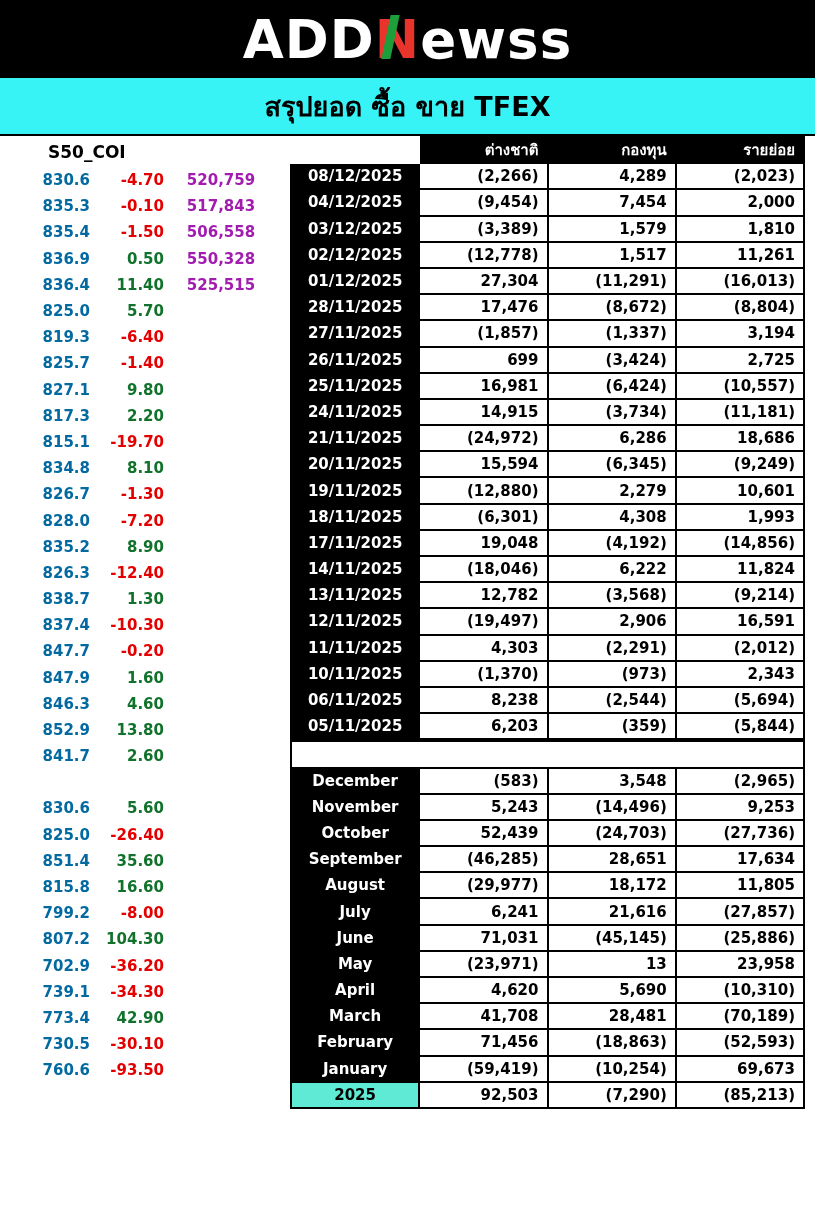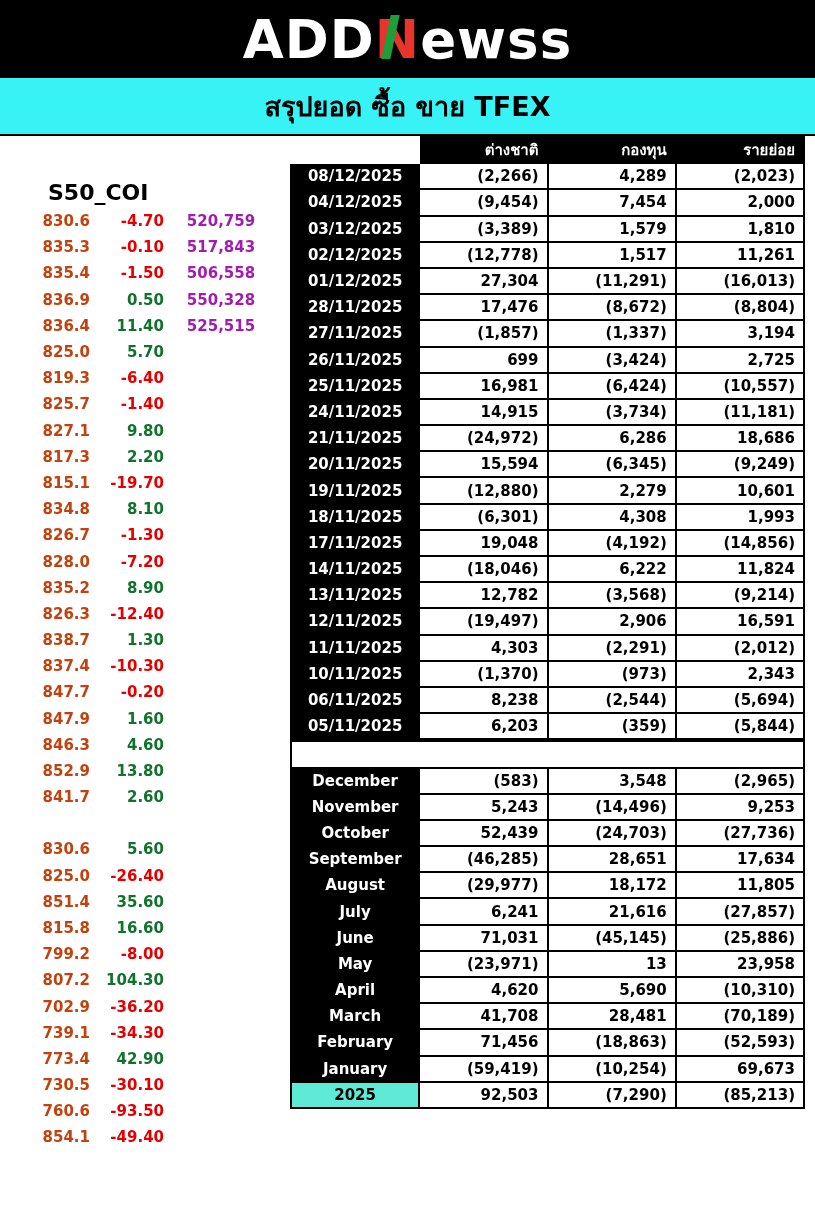--- a/index.html
+++ b/index.html
@@ -71,35 +71,34 @@
   .right-col {
     width: 515px;
   }
 
   
   .s50-head {
     height: 31px;
     display: flex;
     align-items: center;
     padding-left: 38px;
-    font-size: 22px;
+    font-size: 17px;
     font-weight: bold;
     color: #000;
     font-family: "DejaVu Sans", sans-serif;
-    margin-top: 41px;
   }
   .lrow {
     height: 26.2px;
     display: flex;
     align-items: center;
     font-size: 15px;
     font-weight: bold;
     font-family: "DejaVu Sans", sans-serif;
   }
-  .lrow .c-price { width: 80px; text-align: right; color: #c2410c; }
+  .lrow .c-price { width: 80px; text-align: right; color: #0369a1; }
   .lrow .c-chg   { width: 80px; text-align: right; padding-right: 6px; }
   .lrow .c-oi    { width: 110px; text-align: center; padding-right: 8px; color: #a21caf; }
   .pos { color: #11722c; }
   .neg { color: #e40000; }
 
   .lgap { height: 26px; }
 
   
   table.grid {
     border-collapse: collapse;
@@ -323,25 +322,20 @@
             <div class="c-oi"></div>
           </div>
           <div class="lrow">
             <div class="c-price">730.5</div>
             <div class="c-chg neg">-30.10</div>
             <div class="c-oi"></div>
           </div>
           <div class="lrow">
             <div class="c-price">760.6</div>
             <div class="c-chg neg">-93.50</div>
-            <div class="c-oi"></div>
-          </div>
-          <div class="lrow">
-            <div class="c-price">854.1</div>
-            <div class="c-chg neg">-49.40</div>
             <div class="c-oi"></div>
           </div>
         </div>
       <div id="left-year-row">
           <div style="height: 8px;"></div>
         </div>
     </div>
 
     <div class="right-col">
       <table class="grid">

